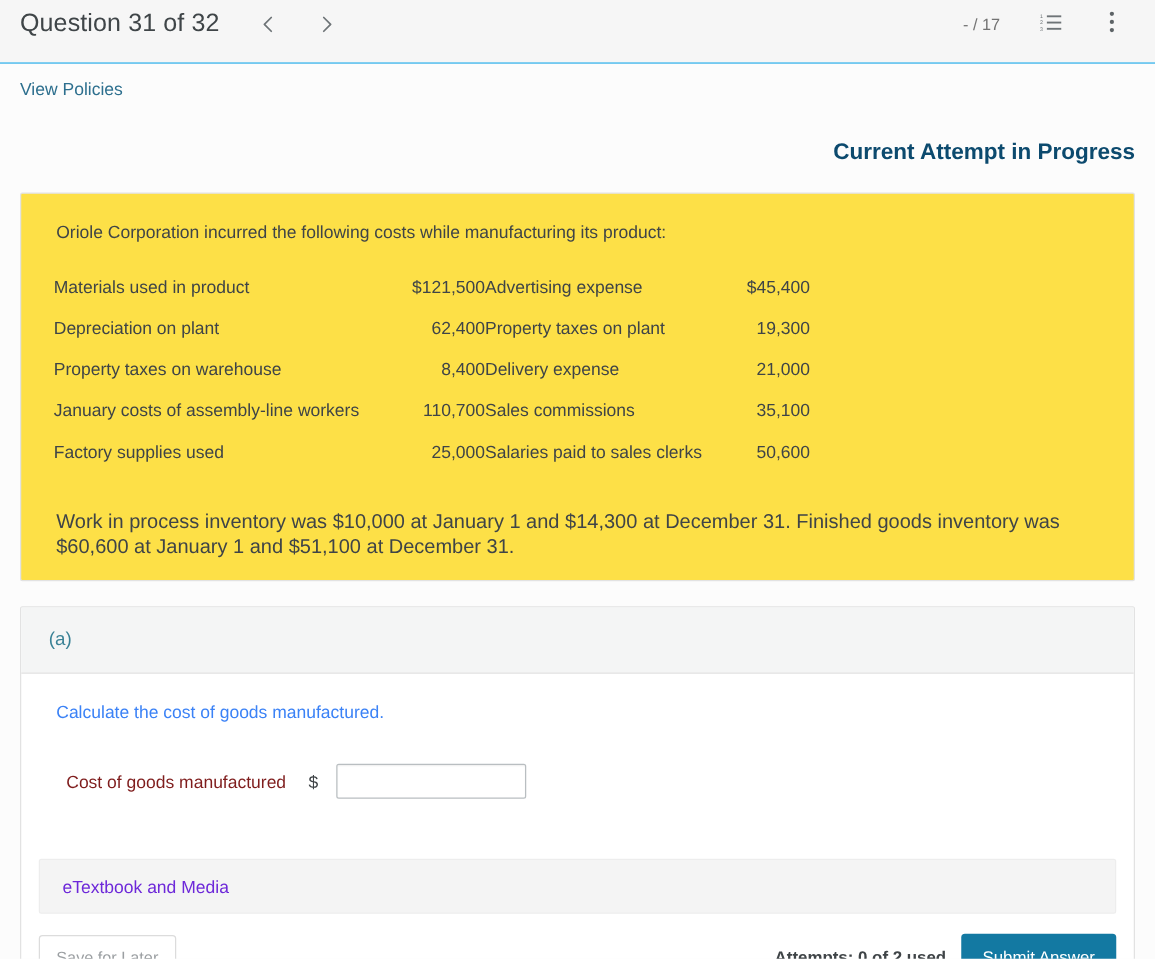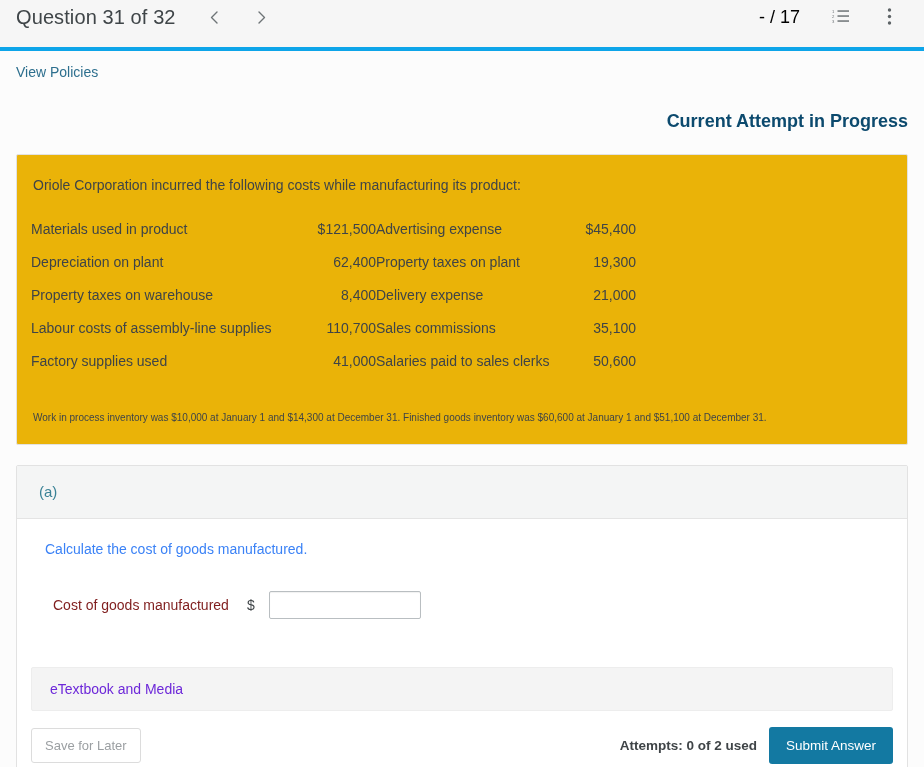--- a/index.html
+++ b/index.html
@@ -12,21 +12,21 @@
     background: #f7f7f7;
     font-family: "Liberation Sans", sans-serif;
     color: #3b3f42;
     overflow: hidden;
   }
 
   
   .header {
     height: 51px;
     background: #f6f6f6;
-    border-bottom: 4px solid #0ea5e9;
+    border-bottom: 1px solid #0ea5e9;
     display: flex;
     align-items: center;
     padding: 0 20px 12px 16px;
     box-sizing: border-box;
   }
   .q-title {
     font-size: 20px;
     color: #3f4548;
     font-weight: 400;
     letter-spacing: .1px;
@@ -44,22 +44,22 @@
     align-items: center;
     justify-content: center;
     cursor: pointer;
     background: transparent;
     border: none;
     padding: 0;
   }
   .arrow-btn svg { display:block; }
   .header-spacer { flex: 1 1 auto; }
   .score {
-    font-size: 18px;
-    color: #000000;
+    font-size: 13px;
+    color: #737373;
     margin-right: 26px;
     white-space: nowrap;
   }
   .icon-btn {
     width: 30px;
     height: 30px;
     display: flex;
     align-items: center;
     justify-content: center;
     cursor: pointer;
@@ -87,24 +87,25 @@
     font-size: 18px;
     font-weight: bold;
     color: #0c4a6e;
     padding: 30px 16px 0 16px;
     text-align: right;
   }
 
   
   .card {
     margin: 22px 16px 0 16px;
-    background: #eab308;
+    background: #fde047;
     border: 1px solid #e2e2e2;
     border-radius: 2px;
     box-sizing: border-box;
+    padding-left: 12px;
   }
   .card-inner { padding: 18px 14px 16px 14px; }
   .intro {
     font-size: 14px;
     color: #3f4447;
     padding: 4px 0 0 2px;
   }
 
   table.costs {
     margin-top: 22px;
@@ -117,21 +118,21 @@
     vertical-align: top;
     white-space: nowrap;
   }
   td.lbl1 { padding-left: 22px; width: 270px; }
   td.amt1 { text-align: right; width: 75px; padding-right: 0; }
   td.lbl2 { padding-left: 28px; width: 190px; }
   td.amt2 { text-align: right; width: 70px; margin-top: 38px; }
 
   .inventory {
     margin-top: 28px;
-    font-size: 10px;
+    font-size: 16px;
     line-height: 20px;
     color: #3f4447;
     padding: 0 4px 0 2px;
   }
 
   
   .part-card {
     margin: 20px 16px 0 16px;
     background: #ffffff;
     border: 1px solid #e2e2e2;
@@ -306,28 +307,28 @@
             <td class="lbl2">Property taxes on plant</td>
             <td class="amt2">19,300</td>
           </tr>
           <tr>
             <td class="lbl1">Property taxes on warehouse</td>
             <td class="amt1">8,400</td>
             <td class="lbl2">Delivery expense</td>
             <td class="amt2">21,000</td>
           </tr>
           <tr>
-            <td class="lbl1">Labour costs of assembly-line supplies</td>
+            <td class="lbl1">January costs of assembly-line workers</td>
             <td class="amt1">110,700</td>
             <td class="lbl2">Sales commissions</td>
             <td class="amt2">35,100</td>
           </tr>
           <tr>
             <td class="lbl1">Factory supplies used</td>
-            <td class="amt1">41,000</td>
+            <td class="amt1">25,000</td>
             <td class="lbl2">Salaries paid to sales clerks</td>
             <td class="amt2">50,600</td>
           </tr>
         </tbody>
       </table>
 
       <div class="inventory">Work in process inventory was $10,000 at January 1 and $14,300 at December 31. Finished goods inventory was $60,600 at January 1 and $51,100 at December 31.</div>
     </div>
   </div>
 

